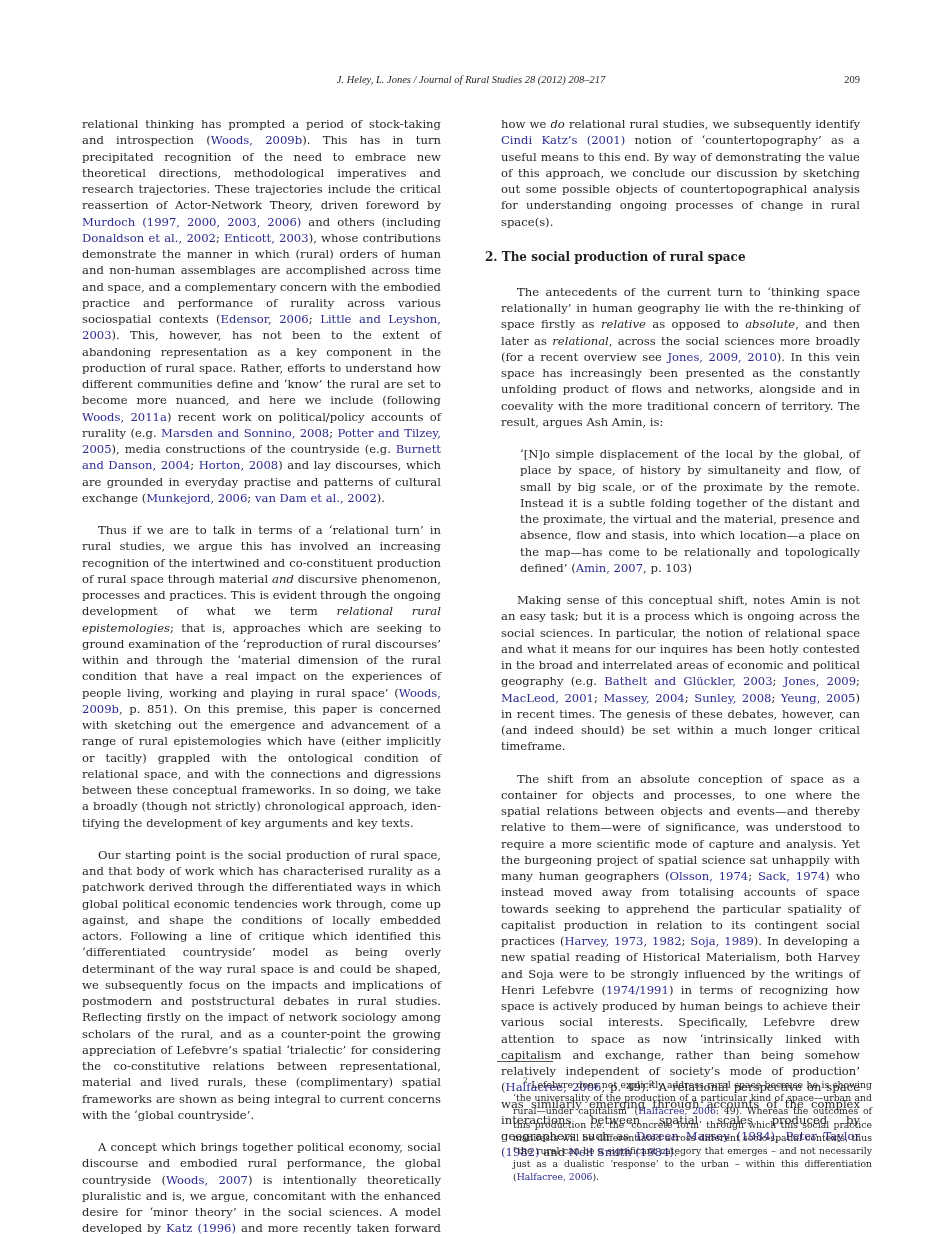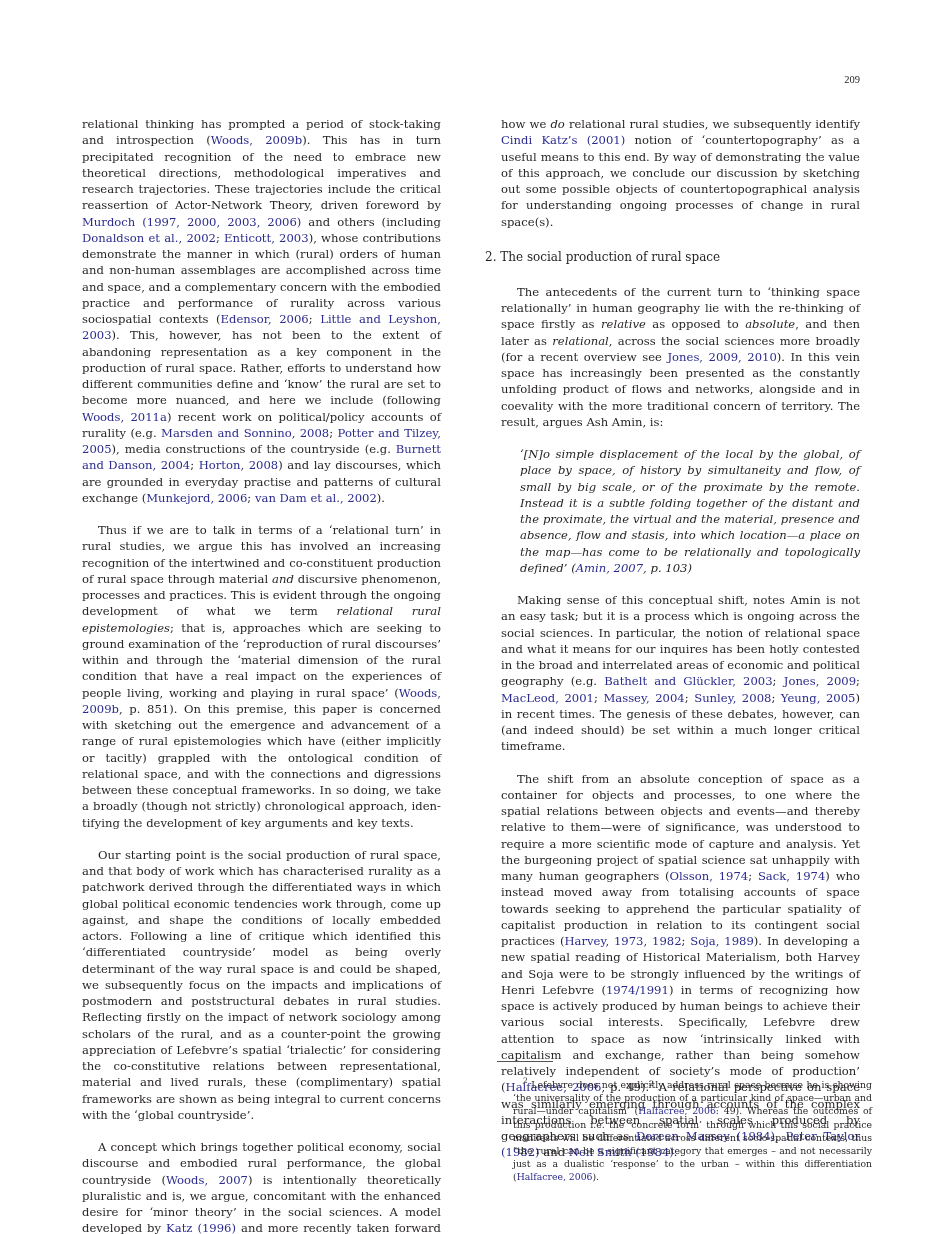--- a/index.html
+++ b/index.html
@@ -10,32 +10,33 @@
   .running-head .title { position: absolute; left: 0; right: 0; text-align: center; }
   .running-head .page { position: absolute; right: 16px; top: 0; font-style: normal; }
   .col { position: absolute; top: 100px; width: 391px; }
   .col-left { left: 66px; }
   .col-right { left: 485px; }
   p { margin: 16px; font-size: 11.6px; line-height: 16.25px; text-align: justify;
       hyphens: manual; }
   p.indent { text-indent: 16px; }
   .cite { color: #2b2b8e; cursor: pointer; }
   em { font-style: italic; }
-  h2 { margin: 19px 0 19px 0; font-size: 12px; font-weight: normal; line-height: 16px; }
-  .blockquote { margin: 8px 0 8px 19px; font-style: italic; }
+  h2 { margin: 19px 0 19px 0; font-size: 12px; font-weight: bold; line-height: 16px; }
+  .blockquote { margin: 8px 0 8px 19px; }
   .blockquote p { text-align: justify; }
   sup { font-size: 7.5px; line-height: 0; vertical-align: 5px; }
   .footnote { position: absolute; left: 497px; top: 1061px; width: 391px; }
   .footnote .rule { width: 56px; border-top: 0.8px solid #555; margin-bottom: 3px; }
   .footnote p { font-size: 9.3px; line-height: 13.2px; text-indent: 10px; }
 </style>
 </head>
 <body>
 
 <div class="running-head">
+  <span class="title">J. Heley, L. Jones / Journal of Rural Studies 28 (2012) 208–217</span>
   <span class="page">209</span>
 </div>
 
 <div class="col col-left">
   <div>
       <p>relational thinking has prompted a period of stock-taking and introspection (<span class="cite">Woods, 2009b</span>). This has in turn precipitated recognition of the need to embrace new theoretical directions, methodological imperatives and research trajectories. These trajectories include the critical reassertion of Actor-Network Theory, driven foreword by <span class="cite">Murdoch (1997, 2000, 2003, 2006)</span> and others (including <span class="cite">Donaldson et al., 2002</span>; <span class="cite">Enticott, 2003</span>), whose contributions demonstrate the manner in which (rural) orders of human and non-human assemblages are accomplished across time and space, and a complementary concern with the embodied practice and performance of rurality across various sociospatial contexts (<span class="cite">Edensor, 2006</span>; <span class="cite">Little and Leyshon, 2003</span>). This, however, has not been to the extent of abandoning repre­sentation as a key component in the production of rural space. Rather, efforts to understand how different communities define and ‘know’ the rural are set to become more nuanced, and here we include (following <span class="cite">Woods, 2011a</span>) recent work on political/policy accounts of rurality (e.g. <span class="cite">Marsden and Sonnino, 2008</span>; <span class="cite">Potter and Tilzey, 2005</span>), media constructions of the countryside (e.g. <span class="cite">Burnett and Danson, 2004</span>; <span class="cite">Horton, 2008</span>) and lay discourses, which are grounded in everyday practise and patterns of cultural exchange (<span class="cite">Munkejord, 2006</span>; <span class="cite">van Dam et al., 2002</span>).</p>
       <p class="indent">Thus if we are to talk in terms of a ‘relational turn’ in rural studies, we argue this has involved an increasing recognition of the intertwined and co-constituent production of rural space through material <em>and</em> discursive phenomenon, processes and practices. This is evident through the ongoing development of what we term <em>relational rural epistemologies</em>; that is, approaches which are seeking to ground examination of the ‘reproduction of rural discourses’ within and through the ‘material dimension of the rural condition that have a real impact on the experiences of people living, working and playing in rural space’ (<span class="cite">Woods, 2009b</span>, p. 851). On this premise, this paper is concerned with sketching out the emergence and advancement of a range of rural epistemologies which have (either implicitly or tacitly) grappled with the onto­logical condition of relational space, and with the connections and digressions between these conceptual frameworks. In so doing, we take a broadly (though not strictly) chronological approach, iden­tifying the development of key arguments and key texts.</p>
       <p class="indent">Our starting point is the social production of rural space, and that body of work which has characterised rurality as a patchwork derived through the differentiated ways in which global political economic tendencies work through, come up against, and shape the conditions of locally embedded actors. Following a line of critique which identified this ‘differentiated countryside’ model as being overly determinant of the way rural space is and could be shaped, we subsequently focus on the impacts and implications of postmodern and poststructural debates in rural studies. Reflecting firstly on the impact of network sociology among scholars of the rural, and as a counter-point the growing appreciation of Lefeb­vre’s spatial ‘trialectic’ for considering the co-constitutive rela­tions between representational, material and lived rurals, these (complimentary) spatial frameworks are shown as being integral to current concerns with the ‘global countryside’.</p>
       <p class="indent">A concept which brings together political economy, social discourse and embodied rural performance, the global countryside (<span class="cite">Woods, 2007</span>) is intentionally theoretically pluralistic and is, we argue, concomitant with the enhanced desire for ‘minor theory’ in the social sciences. A model developed by <span class="cite">Katz (1996)</span> and more recently taken forward in a rural context by <span class="cite">Cloke (2006)</span>, minor theory embraces the critical perspectives of historical materialism, feminism and other regimes of knowing at once, as well as the collective practical basis of analysis that these perspectives require. As such, minor theory is a prompt for seeing and being relational, and, sensitive to the need for more substantial engagement with</p>
     </div>

